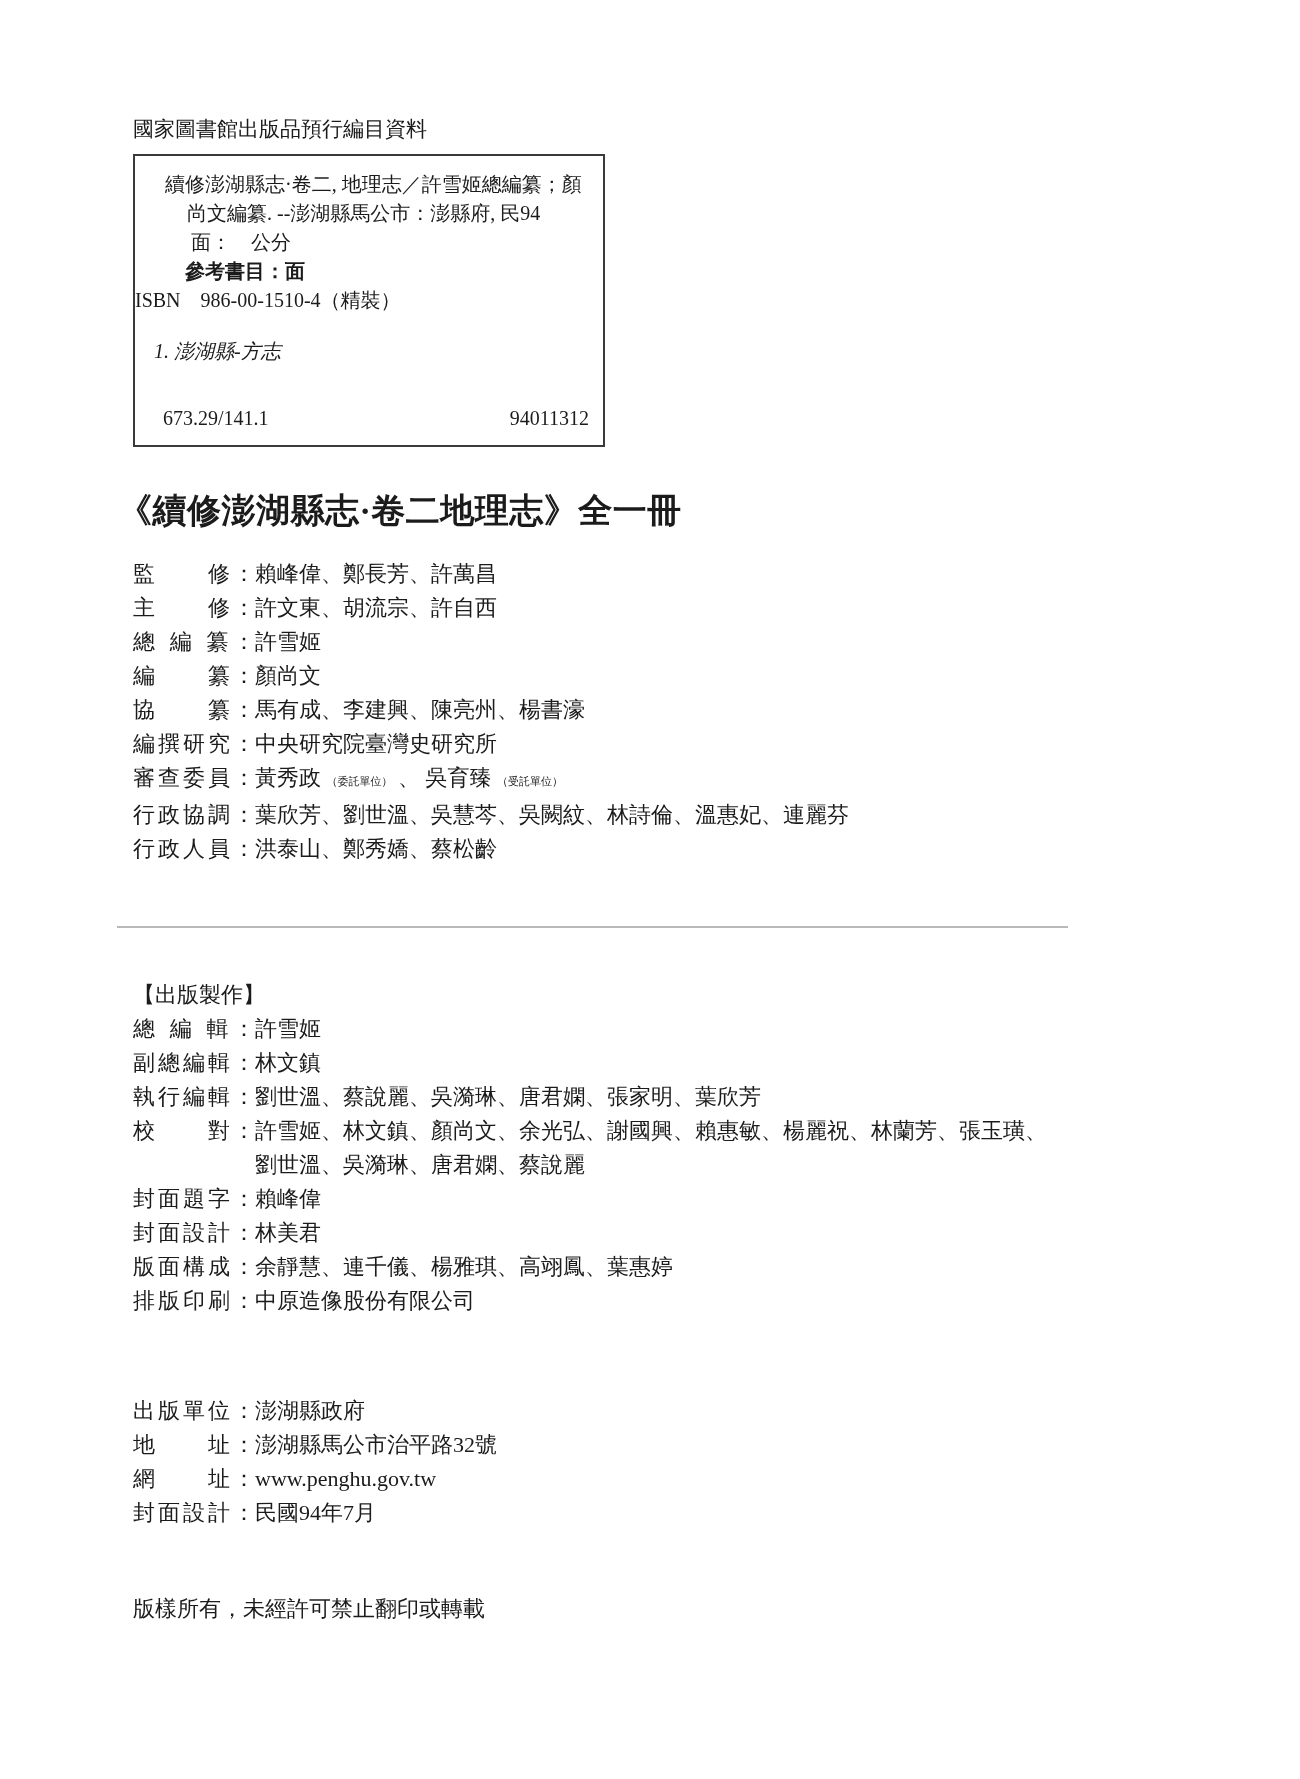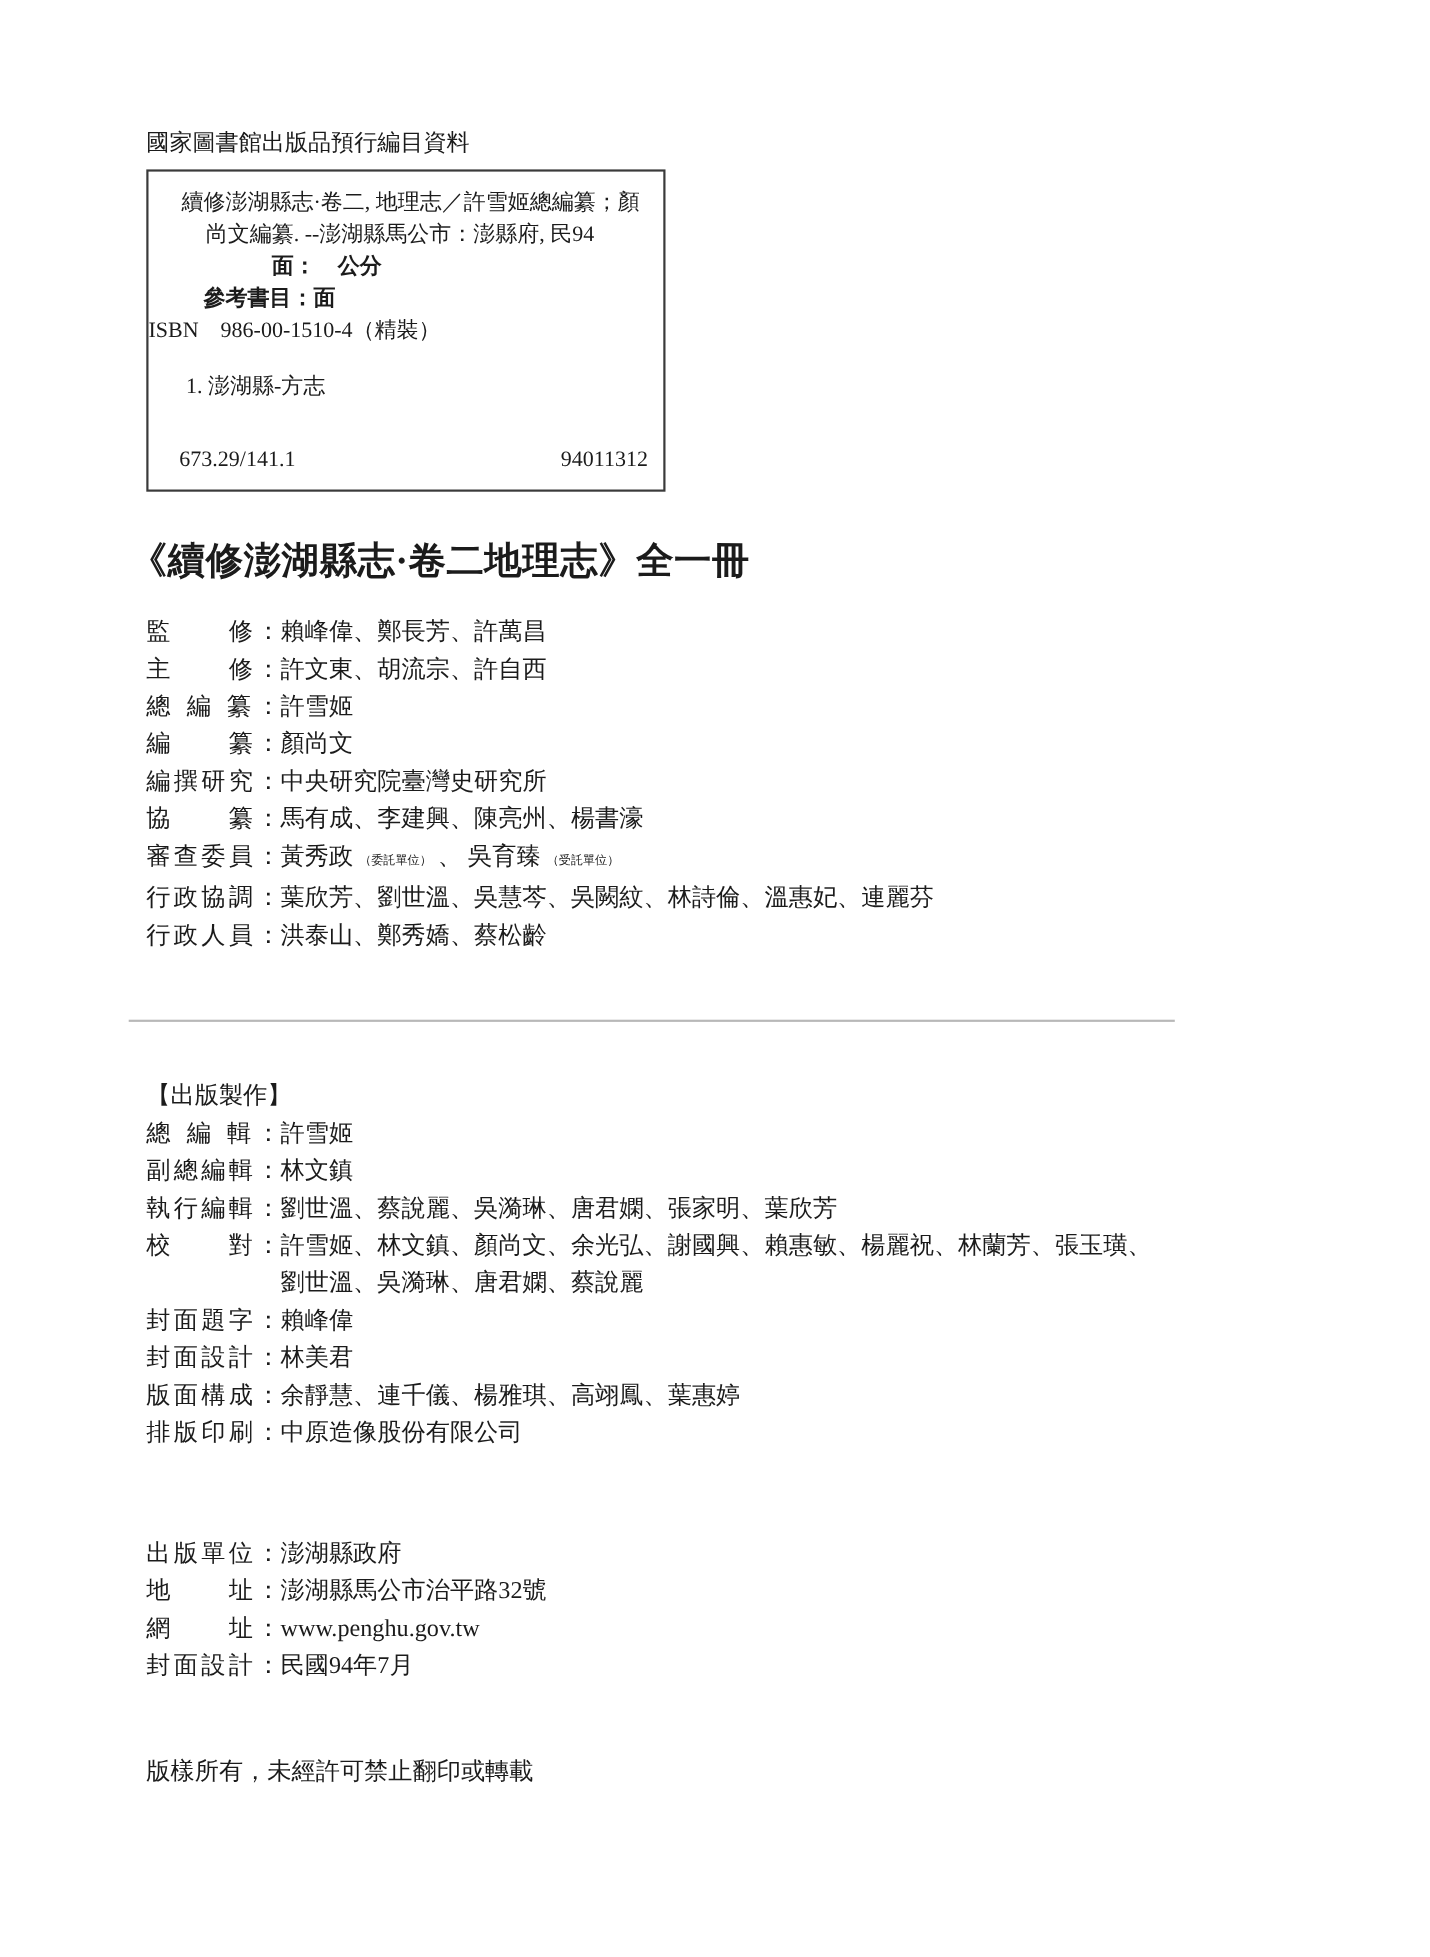--- a/index.html
+++ b/index.html
@@ -14,24 +14,24 @@
   .cip-heading{font-size:21px;line-height:26px;margin:0 0 12px 0;}
 
   .cip-box{
     box-sizing:border-box;width:472px;
     border:2px solid #3a3a3a;
     padding:14px 0 12px 0;
     font-size:20px;line-height:29px;
   }
   .cip-line1{padding-left:30px;}
   .cip-line2{padding-left:52px;}
-  .cip-line3{padding-left:112px;font-weight:bold;}
+  .cip-line3{padding-left:56px;}
   .cip-line4{padding-left:50px;font-weight:bold;}
   .cip-line5{}
-  .cip-subject{padding-left:34px;margin-top:22px;}
+  .cip-subject{padding-left:19px;margin-top:22px;font-style:italic;}
   .cip-bottom{display:flex;justify-content:space-between;padding:0 14px 0 28px;margin-top:38px;}
 
   .book-title{
     font-size:34px;font-weight:700;letter-spacing:0.5px;
     margin:42px 0 0 -15px;line-height:44px;
   }
 
   .rows{font-size:22px;}
   .credits{margin-top:24px;}
   .row{display:flex;line-height:34px;}
@@ -83,26 +83,26 @@
       </div>
       <div class="row">
         <span class="row-label">總 編 纂：</span>
         <span class="row-value">許雪姬</span>
       </div>
       <div class="row">
         <span class="row-label">編　　纂：</span>
         <span class="row-value">顏尚文</span>
       </div>
       <div class="row">
+        <span class="row-label">協　　纂：</span>
+        <span class="row-value">馬有成、李建興、陳亮州、楊書濠</span>
+      </div>
+      <div class="row">
         <span class="row-label">編撰研究：</span>
         <span class="row-value">中央研究院臺灣史研究所</span>
-      </div>
-      <div class="row">
-        <span class="row-label">協　　纂：</span>
-        <span class="row-value">馬有成、李建興、陳亮州、楊書濠</span>
       </div>
       <div class="row">
         <span class="row-label">審查委員：</span>
         <span class="row-value">
           <span>黃秀政</span>
           <span class="note-small">（委託單位）</span>
           <span>、</span>
           <span>吳育臻</span>
           <span class="note-small">（受託單位）</span>
         </span>

